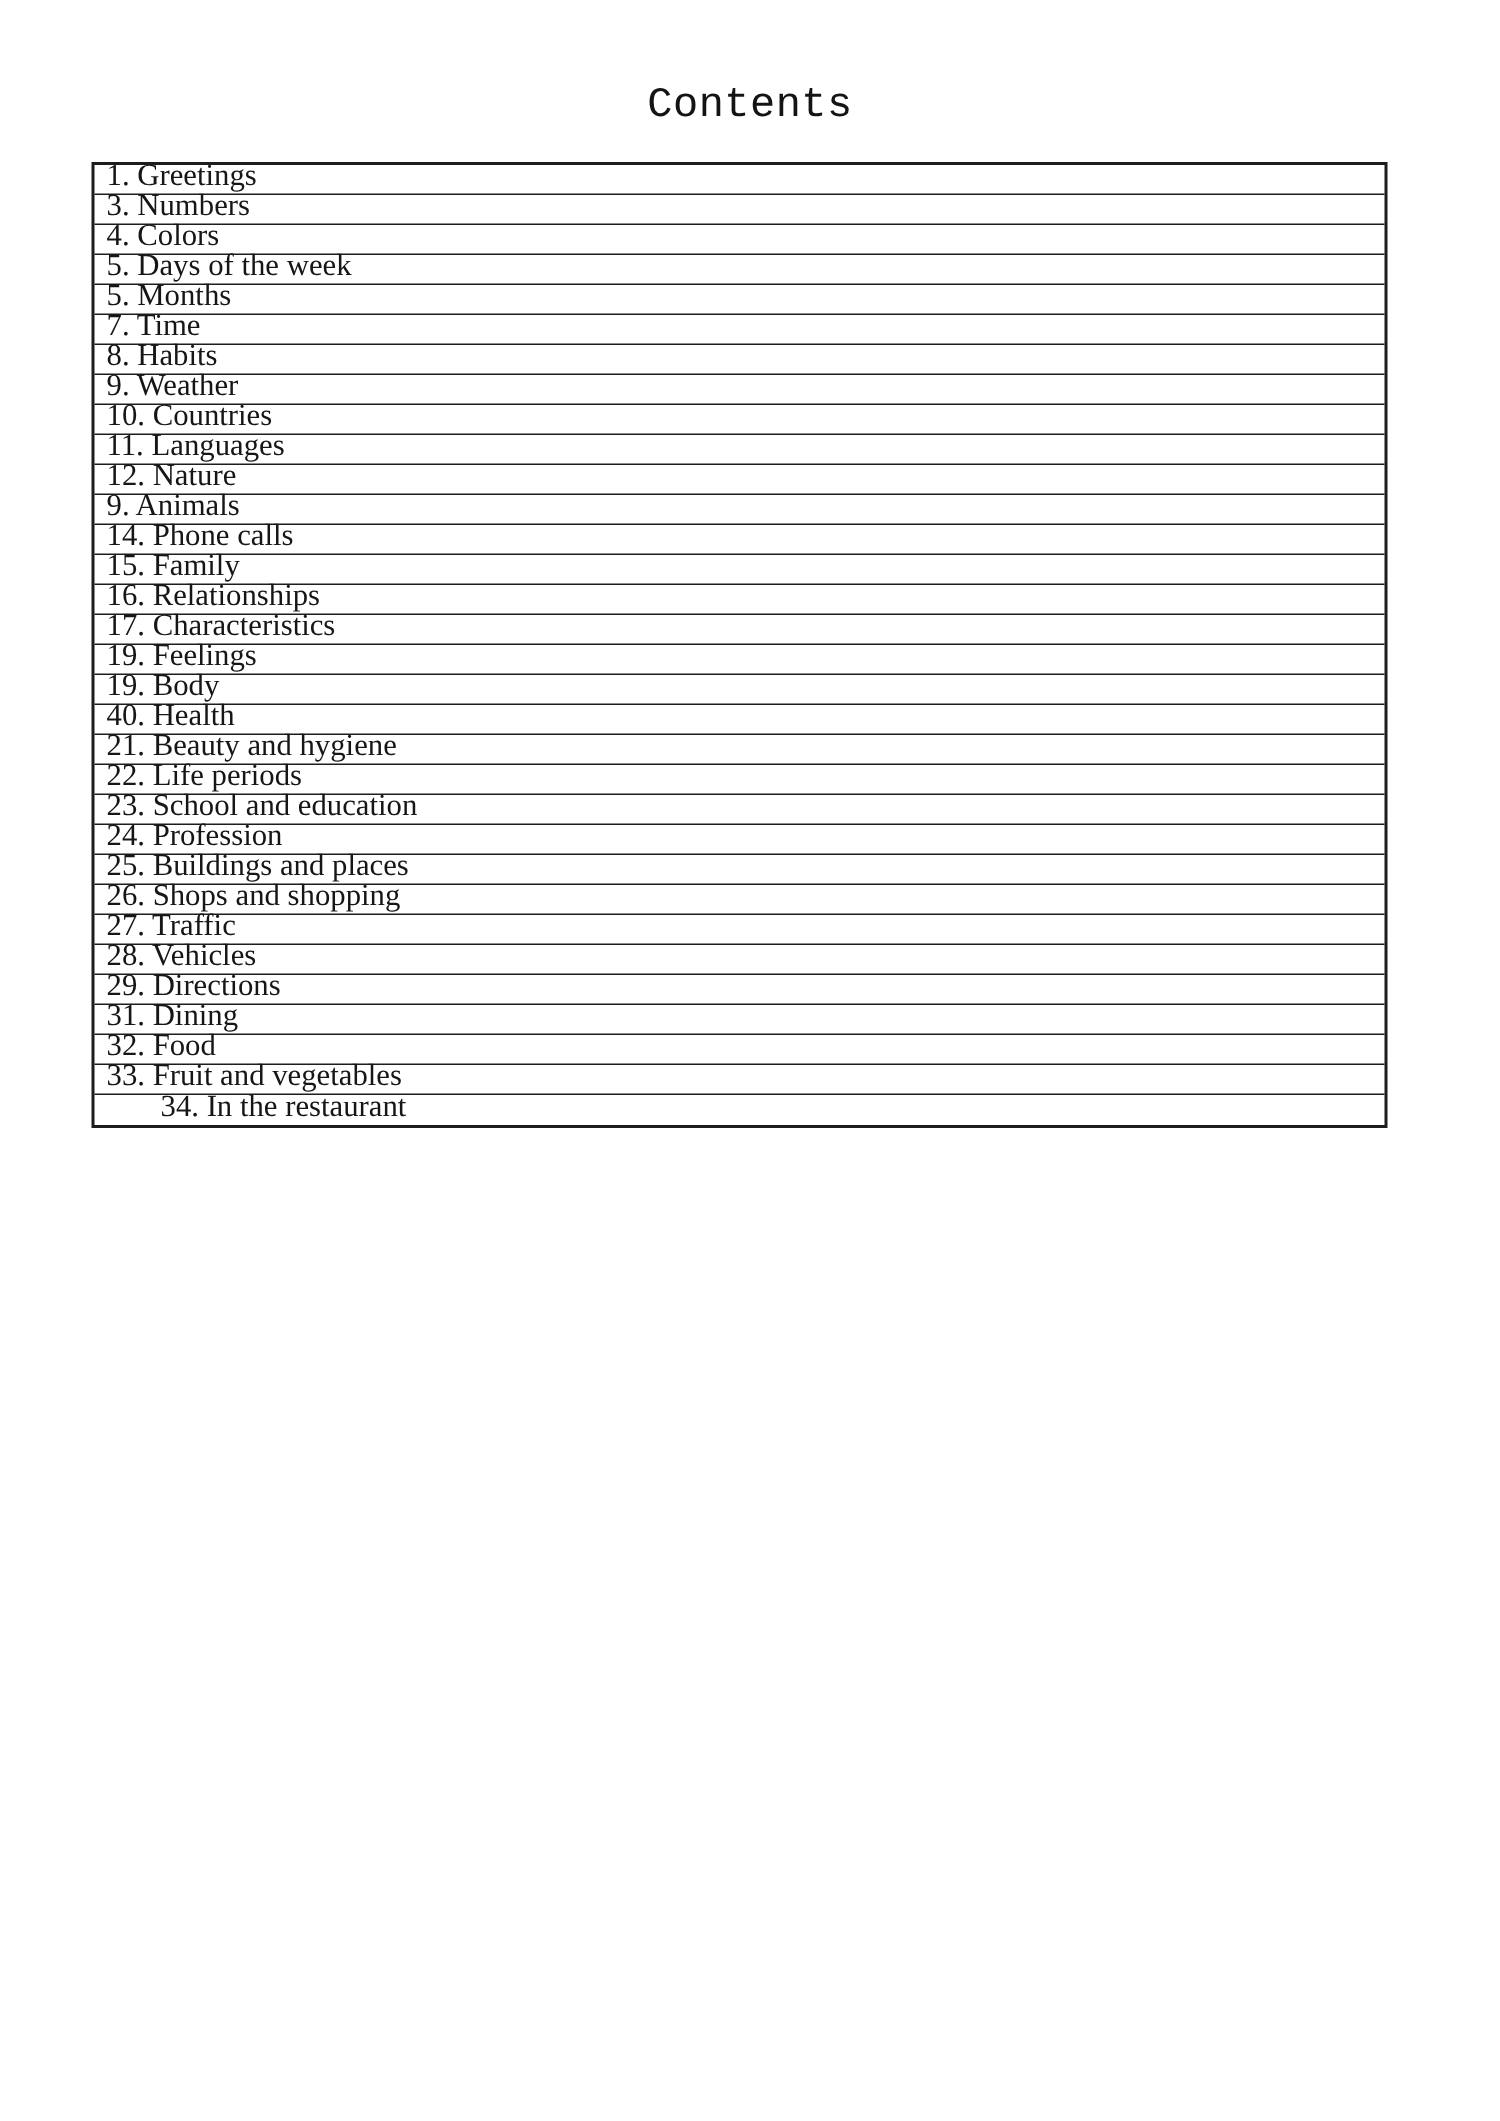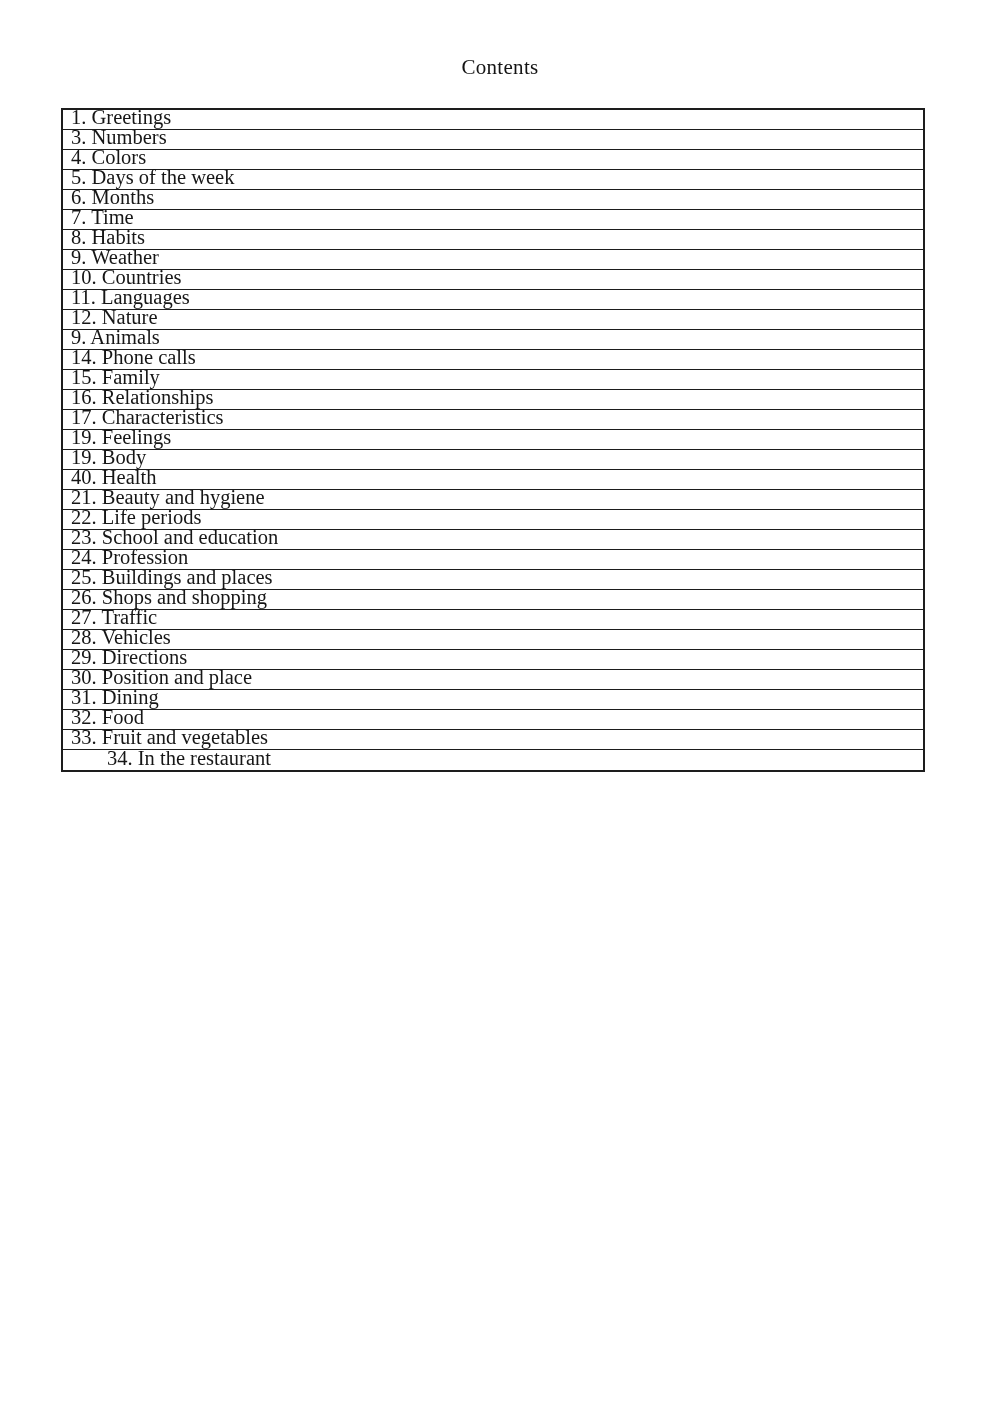--- a/index.html
+++ b/index.html
@@ -18,25 +18,26 @@
   .page {
     position: absolute;
     inset: 0;
   }
   .title {
     position: absolute;
     top: 55px;
     left: 0;
     width: 100%;
     text-align: center;
-    font-size: 21px;
+    font-size: 28px;
     font-weight: 400;
     margin: 0;
     letter-spacing: 0.3px;
     color: #141414;
+    font-family: Liberation Mono, monospace;
   }
   .toc {
     position: absolute;
     left: 61px;
     top: 108px;
     width: 864px;
     box-sizing: border-box;
     border: 2px solid #1d1d1d;
     background: #ffffff;
   }
@@ -71,21 +72,21 @@
       <div class="toc-row">
         <span class="toc-label">3. Numbers</span>
       </div>
       <div class="toc-row">
         <span class="toc-label">4. Colors</span>
       </div>
       <div class="toc-row">
         <span class="toc-label">5. Days of the week</span>
       </div>
       <div class="toc-row">
-        <span class="toc-label">6. Months</span>
+        <span class="toc-label">5. Months</span>
       </div>
       <div class="toc-row">
         <span class="toc-label">7. Time</span>
       </div>
       <div class="toc-row">
         <span class="toc-label">8. Habits</span>
       </div>
       <div class="toc-row">
         <span class="toc-label">9. Weather</span>
       </div>
@@ -143,23 +144,20 @@
       <div class="toc-row">
         <span class="toc-label">27. Traffic</span>
       </div>
       <div class="toc-row">
         <span class="toc-label">28. Vehicles</span>
       </div>
       <div class="toc-row">
         <span class="toc-label">29. Directions</span>
       </div>
       <div class="toc-row">
-        <span class="toc-label">30. Position and place</span>
-      </div>
-      <div class="toc-row">
         <span class="toc-label">31. Dining</span>
       </div>
       <div class="toc-row">
         <span class="toc-label">32. Food</span>
       </div>
       <div class="toc-row">
         <span class="toc-label">33. Fruit and vegetables</span>
       </div>
       <div class="toc-row">
         <span class="toc-label">34. In the restaurant</span>

